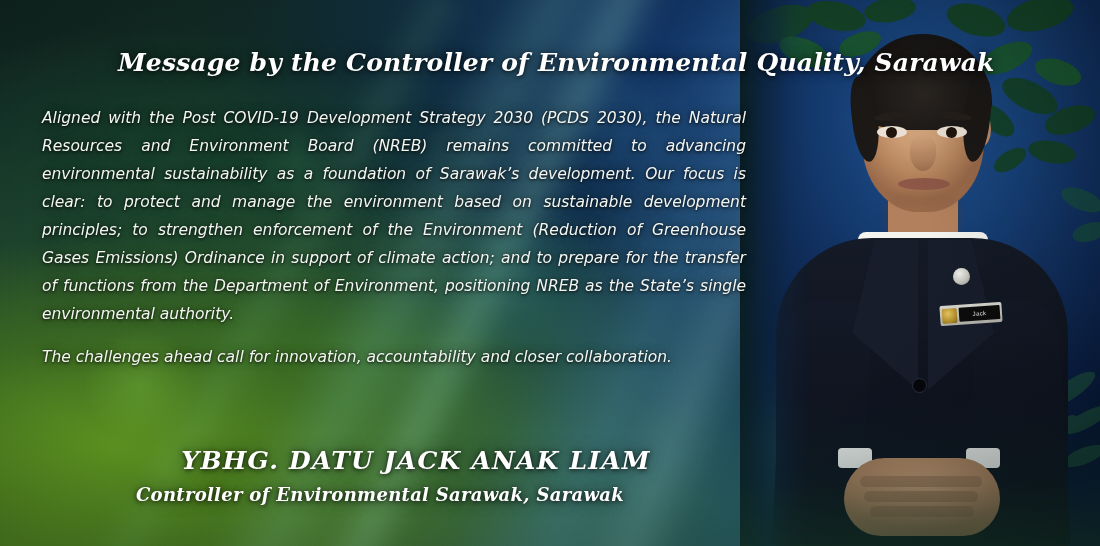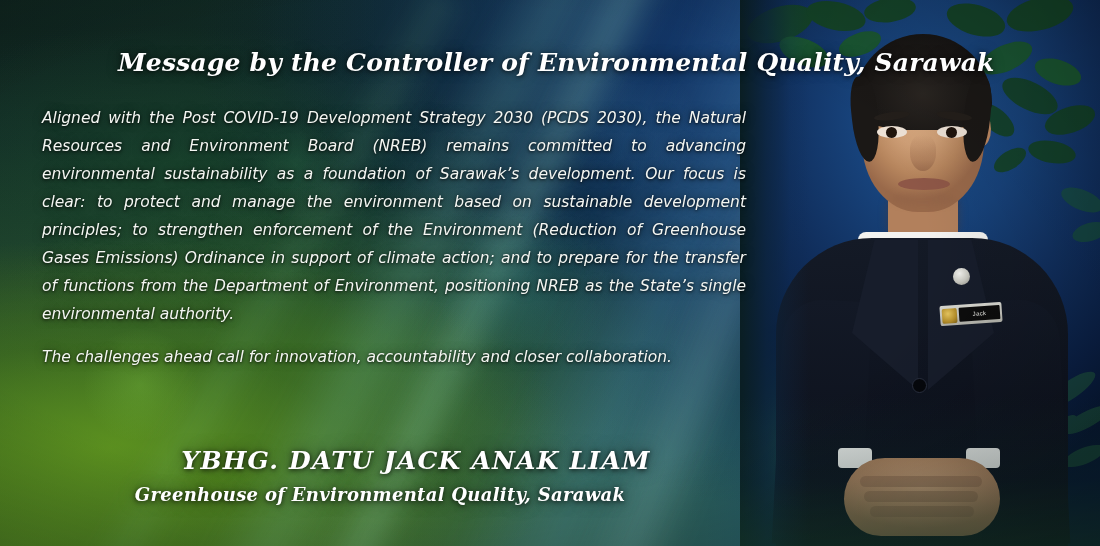--- a/index.html
+++ b/index.html
@@ -289,16 +289,16 @@
 
   <div class="content">
     <div class="title">Message by the Controller of Environmental Quality, Sarawak</div>
 
     <div class="body">
       <p class="justify">Aligned with the Post COVID-19 Development Strategy 2030 (PCDS 2030), the Natural Resources and Environment Board (NREB) remains committed to advancing environmental sustainability as a foundation of Sarawak’s development. Our focus is clear: to protect and manage the environment based on sustainable development principles; to strengthen enforcement of the Environment (Reduction of Greenhouse Gases Emissions) Ordinance in support of climate action; and to prepare for the transfer of functions from the Department of Environment, positioning NREB as the State’s single environmental authority.</p>
       <p>The challenges ahead call for innovation, accountability and closer collaboration.</p>
     </div>
 
     <div class="sig-name">YBHG. DATU JACK ANAK LIAM</div>
-    <div class="sig-role">Greenhouse of Environmental Quality, Sarawak</div>
+    <div class="sig-role">Controller of Environmental Sarawak, Sarawak</div>
   </div>
 
 </div>
 
 </body></html>

